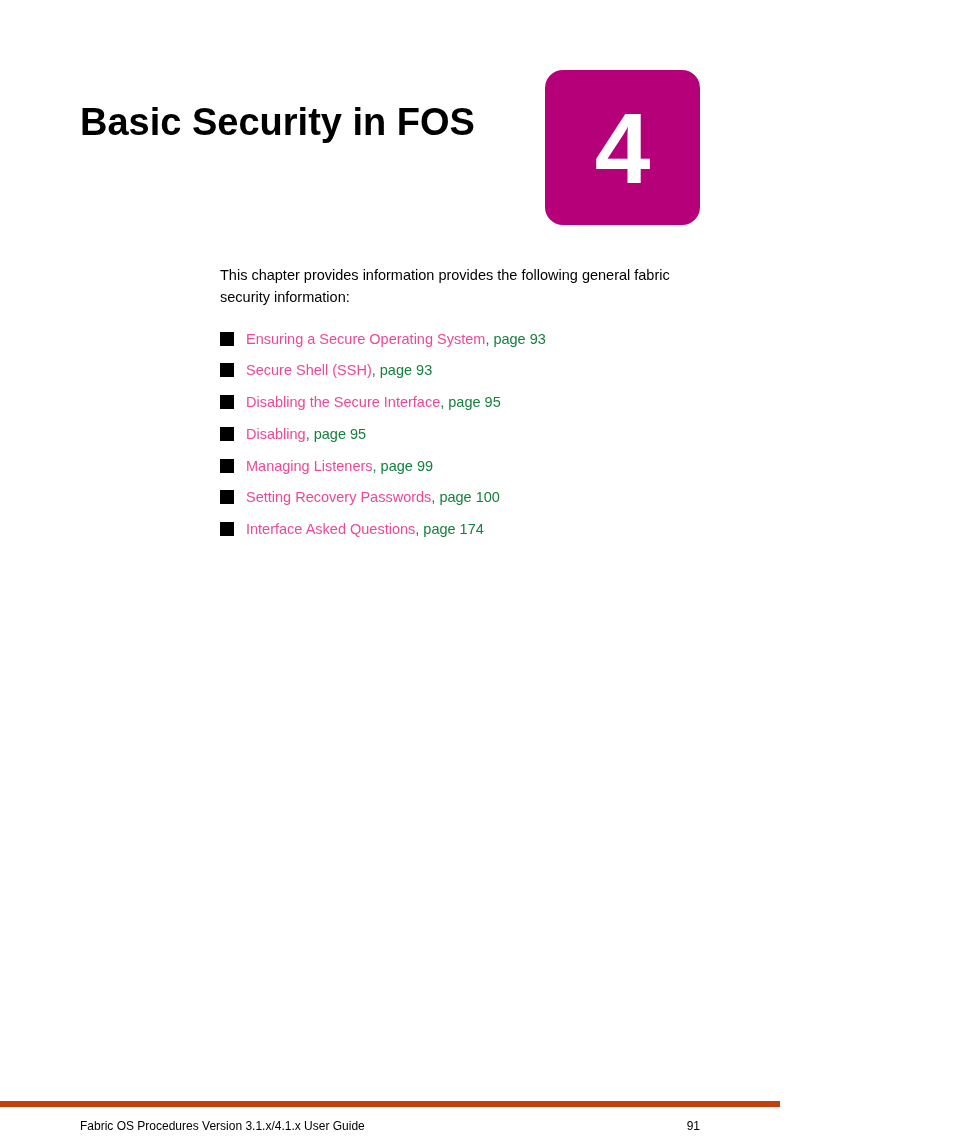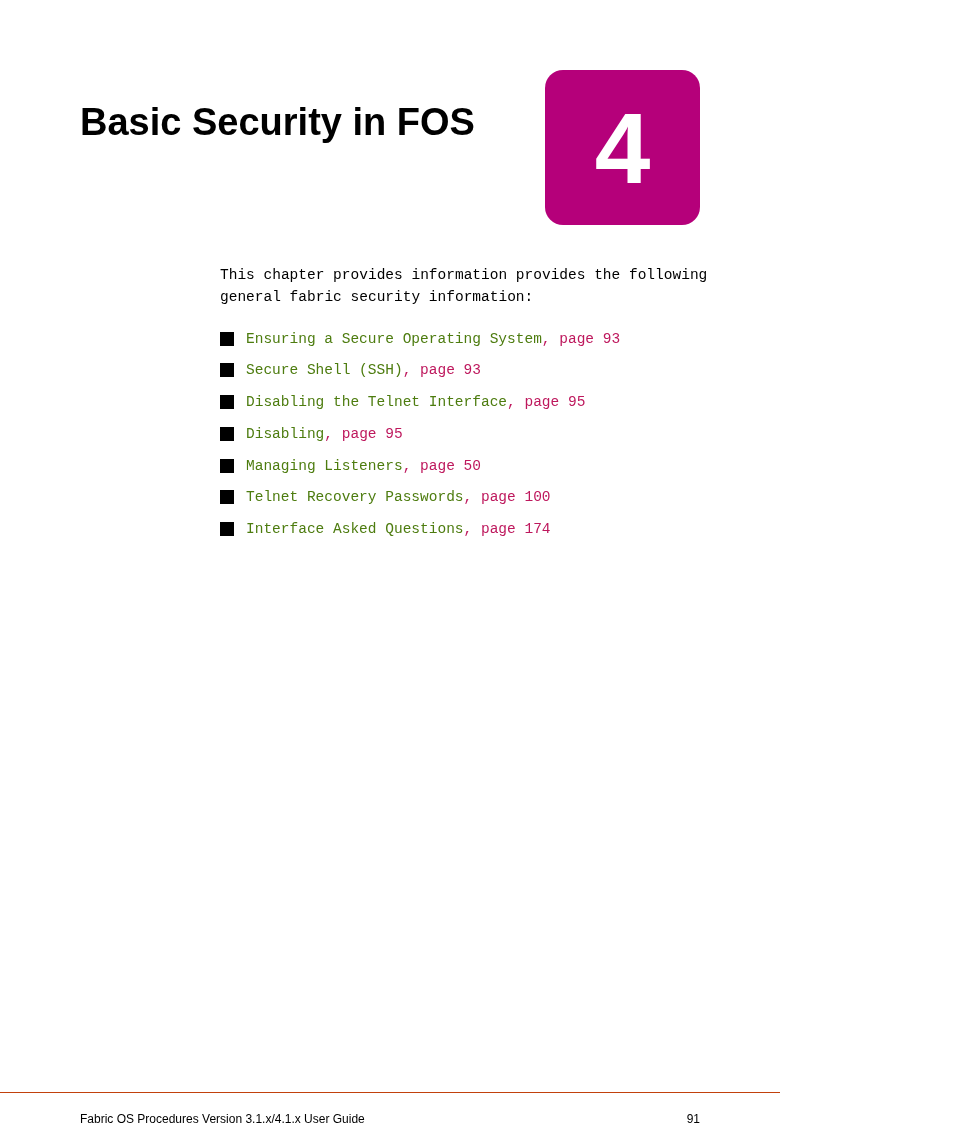--- a/index.html
+++ b/index.html
@@ -55,21 +55,20 @@
     .chapter-number {
       color: #ffffff;
       font-size: 100px;
       font-weight: 700;
       font-family: Arial, Helvetica, sans-serif;
       line-height: 1;
     }
 
     .content-area {
       padding: 40px 60px 0 220px;
-      font-family: Liberation Mono, monospace;
     }
 
     .intro-text {
       font-size: 14.5px;
       color: #000000;
       line-height: 1.5;
       margin-bottom: 20px;
     }
 
     .toc-list {
@@ -90,36 +89,36 @@
       width: 14px;
       height: 14px;
       background: #000000;
       display: inline-block;
       flex-shrink: 0;
       margin-right: 12px;
       margin-top: 3px;
     }
 
     .toc-link {
-      color: #4d7c0f;
+      color: #ec4899;
       text-decoration: none;
       cursor: pointer;
     }
 
     .toc-text {
-      color: #be185d;
+      color: #15803d;
     }
 
     .footer {
       position: absolute;
       bottom: 0;
       left: 0;
       right: 0;
-      padding: 19px 80px;
-      border-top: 1px solid #c2410c;
+      padding: 12px 80px;
+      border-top: 6px solid #c2410c;
       display: flex;
       justify-content: space-between;
       align-items: center;
     }
 
     .footer-left {
       font-size: 12px;
       color: #000000;
     }
 
@@ -150,36 +149,36 @@
           <a class="toc-link" href="#">Ensuring a Secure Operating System</a>
           <span class="toc-text">, page 93</span>
         </li>
         <li>
           <span class="bullet-icon"></span>
           <a class="toc-link" href="#">Secure Shell (SSH)</a>
           <span class="toc-text">, page 93</span>
         </li>
         <li>
           <span class="bullet-icon"></span>
-          <a class="toc-link" href="#">Disabling the Telnet Interface</a>
+          <a class="toc-link" href="#">Disabling the Secure Interface</a>
           <span class="toc-text">, page 95</span>
         </li>
         <li>
           <span class="bullet-icon"></span>
           <a class="toc-link" href="#">Disabling</a>
           <span class="toc-text">, page 95</span>
         </li>
         <li>
           <span class="bullet-icon"></span>
           <a class="toc-link" href="#">Managing Listeners</a>
-          <span class="toc-text">, page 50</span>
+          <span class="toc-text">, page 99</span>
         </li>
         <li>
           <span class="bullet-icon"></span>
-          <a class="toc-link" href="#">Telnet Recovery Passwords</a>
+          <a class="toc-link" href="#">Setting Recovery Passwords</a>
           <span class="toc-text">, page 100</span>
         </li>
         <li>
           <span class="bullet-icon"></span>
           <a class="toc-link" href="#">Interface Asked Questions</a>
           <span class="toc-text">, page 174</span>
         </li>
       </ul>
   </div>
 

